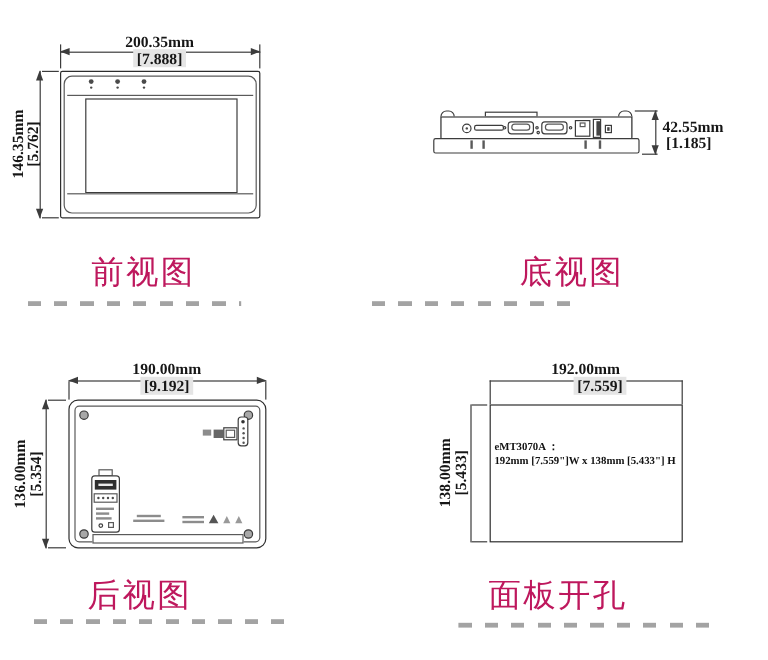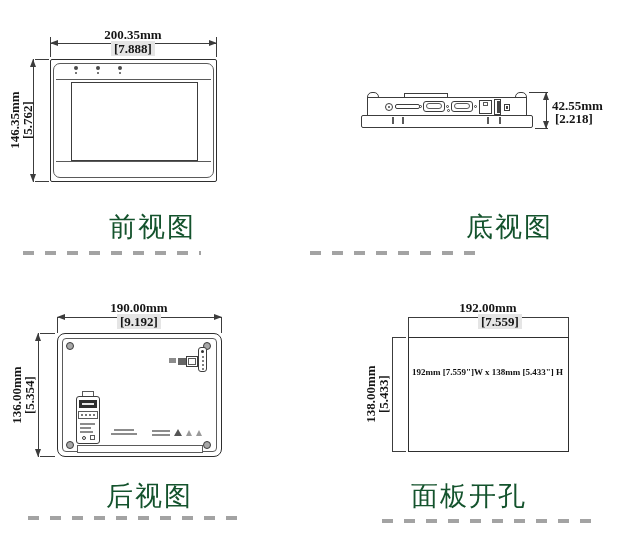--- a/index.html
+++ b/index.html
@@ -21,21 +21,21 @@
   .ar{position:absolute;width:0;height:0;border:solid transparent;}
   .ar-l{border-width:3px 8px 3px 0;border-right-color:#3c3c3c;}
   .ar-r{border-width:3px 0 3px 8px;border-left-color:#3c3c3c;}
   .ar-u{border-width:0 3px 8px 3px;border-bottom-color:#3c3c3c;}
   .ar-d{border-width:8px 3px 0 3px;border-top-color:#3c3c3c;}
   
   .bx{position:absolute;border:1px solid #3c3c3c;background:#fff;box-sizing:border-box;}
   .bx2{position:absolute;border:1.5px solid #2e2e2e;background:#fff;box-sizing:border-box;}
   .thin{border-color:#5a5a5a;}
   
-  .viewlabel{position:absolute;width:120px;text-align:right;color:#14532d;
+  .viewlabel{position:absolute;width:120px;text-align:left;color:#be185d;
              font:27px "Liberation Serif",serif;letter-spacing:2px;white-space:nowrap;}
   
   .dashrow{position:absolute;height:4px;
            background:repeating-linear-gradient(90deg,#a3a3a3 0 11px,transparent 11px 22px);}
   
   .dot{position:absolute;border-radius:50%;background:#4a4a4a;}
   .ring{position:absolute;border-radius:50%;border:1.5px solid #3c3c3c;background:#fff;box-sizing:border-box;}
   .screw{position:absolute;width:8px;height:8px;border-radius:50%;border:1.5px solid #3a3a3a;
          background:#a8a8a8;box-sizing:border-box;}
   .bar{position:absolute;background:#8c8c8c;}
@@ -117,21 +117,21 @@
     <div class="bx thin" style="left:402px;top:117px;width:2px;height:7px;"></div>
     <div class="bx thin" style="left:487px;top:117px;width:2px;height:7px;"></div>
     <div class="bx thin" style="left:499px;top:117px;width:2px;height:7px;"></div>
 
     <div class="hl" style="left:529px;top:92px;width:19px;"></div>
     <div class="hl" style="left:535px;top:128px;width:13px;"></div>
     <div class="vl" style="left:546px;top:92px;height:37px;"></div>
     <div class="ar ar-u" style="left:543px;top:92px;"></div>
     <div class="ar ar-d" style="left:543px;top:121px;"></div>
     <div class="dimtext dimleft" style="left:552px;top:99px;">42.55mm</div>
-    <div class="dimtext dimleft" style="left:555px;top:112px;">[2.218]</div>
+    <div class="dimtext dimleft" style="left:555px;top:112px;">[1.185]</div>
 
     <div class="viewlabel" style="left:433px;top:209px;">底视图</div>
     <div class="dashrow" style="left:310px;top:251px;width:175px;"></div>
   </div>
 
   <div>
 
     <div class="dimtext" style="left:79px;top:301px;width:120px;">190.00mm</div>
     <div class="hl" style="left:57px;top:317px;width:165px;"></div>
     <div class="ar ar-l" style="left:57px;top:314px;"></div>
@@ -205,20 +205,21 @@
     <div class="vl" style="left:392px;top:337px;height:115px;"></div>
     <div class="hl" style="left:393px;top:337px;width:13px;"></div>
     <div class="hl" style="left:393px;top:451px;width:13px;"></div>
     <div class="vdim" style="left:317px;top:381px;">
       <div>138.00mm</div>
       <div>[5.433]</div>
     </div>
 
     <div class="bx2" style="left:408px;top:337px;width:161px;height:115px;border-width:1px;"></div>
     <div class="note" style="left:412px;top:367px;">
+      <div>eMT3070A ：</div>
       <div>192mm [7.559"]W x 138mm [5.433"] H</div>
     </div>
 
     <div class="viewlabel" style="left:407px;top:478px;">面板开孔</div>
     <div class="dashrow" style="left:382px;top:519px;width:212px;"></div>
   </div>
 
 </div>
 
 </body></html>

